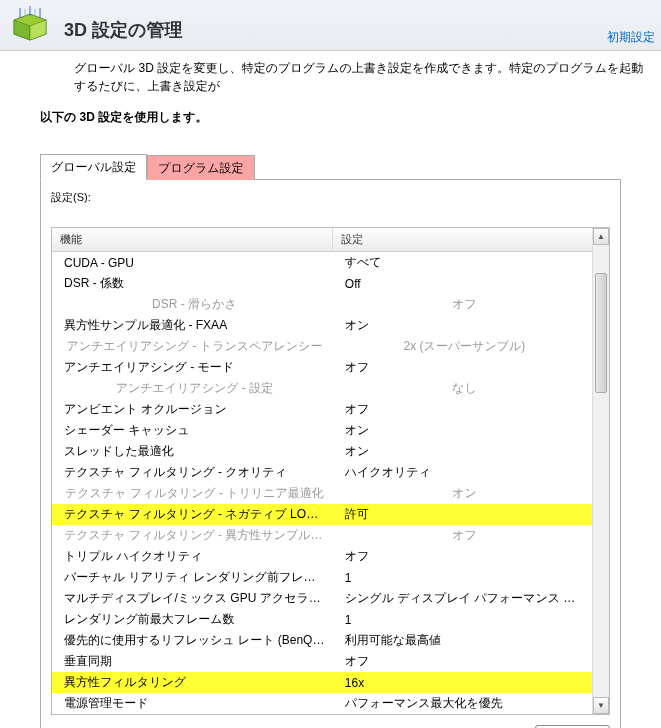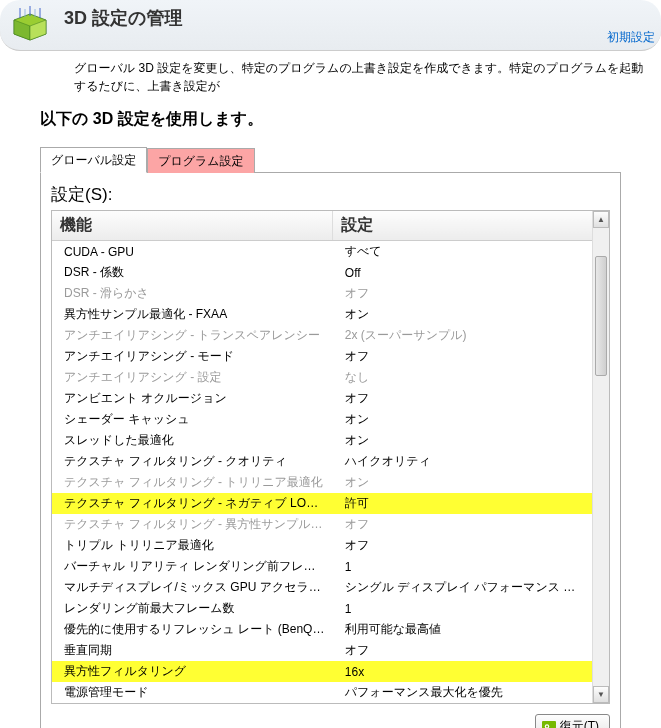--- a/index.html
+++ b/index.html
@@ -1,37 +1,37 @@
 <!DOCTYPE html>
 <html><head>
 <meta charset="utf-8">
 <style>
 * { box-sizing: border-box; margin: 0; padding: 0; }
 body { font-family: "Meiryo","MS PGothic","Yu Gothic",sans-serif; font-size: 12px; background: #fff; color: #000; width: 661px; }
-.header { background: linear-gradient(to bottom,#f0f4f8,#e8ecf0); border-bottom: 1px solid #ccc; padding: 6px 10px 8px 10px; display: flex; align-items: flex-start; position: relative; border-radius: 20px; }
+.header { background: linear-gradient(to bottom,#f0f4f8,#e8ecf0); border-bottom: 1px solid #ccc; padding: 6px 10px 8px 10px; display: flex; align-items: flex-end; position: relative; }
 .header-icon { width: 42px; height: 36px; margin-right: 12px; position: relative; }
 .header-icon svg { width: 100%; height: 100%; }
 .header-title { font-size: 18px; font-weight: bold; color: #333; }
 .header-link { position: absolute; right: 6px; bottom: 4px; color: #0066cc; font-size: 12px; }
 .desc { padding: 8px 10px 6px 56px; font-size: 12px; color: #000; line-height: 1.5; margin-left: 18px; }
 .section { padding: 8px 40px 10px 40px; }
-.section-title { font-weight: bold; font-size: 16px; margin-bottom: 16px; }
+.section-title { font-weight: bold; font-size: 12px; margin-bottom: 27px; }
 .tab-container { }
 .tabs { display: flex; align-items: flex-end; }
 .tab { border: 1px solid #aaa; border-bottom: none; padding: 4px 10px 3px 10px; background: #fca5a5; font-size: 12px; position: relative; top: 1px; margin-right: 0; }
 .tab.active { background: #fff; border-bottom: 1px solid #fff; z-index: 2; }
 .tab-body { border: 1px solid #aaa; padding: 10px 10px 12px 10px; background: #fff; }
-.settings-label { font-size: 17px; margin-bottom: 4px; }
+.settings-label { font-size: 11px; margin-bottom: 22px; }
 .table-wrap { border: 1px solid #bbb; background: #fff; display: flex; }
 .table-scroll { flex: 1; }
 table { width: 100%; border-collapse: collapse; table-layout: fixed; }
-thead th { text-align: left; font-weight: bold; background: linear-gradient(to bottom,#fdfdfd,#ececec); border-bottom: 1px solid #ccc; border-right: 1px solid #ddd; padding: 4px 8px; font-size: 16px; color: #333; }
+thead th { text-align: left; font-weight: normal; background: linear-gradient(to bottom,#fdfdfd,#ececec); border-bottom: 1px solid #ccc; border-right: 1px solid #ddd; padding: 4px 8px; font-size: 11px; color: #333; }
 thead th:last-child { border-right: none; }
 tbody td { padding: 2px 8px 2px 12px; font-size: 12px; color: #000; vertical-align: middle; height: 20px; overflow: hidden; text-overflow: ellipsis; white-space: nowrap; }
-tbody tr.disabled td { color: #9a9a9a; }
+tbody tr.disabled td { color: #9a9a9a; text-align: center; }
 tbody tr.highlight td { background: #ffff33; }
 .scrollbar { width: 17px; background: #f0f0f0; border-left: 1px solid #ddd; position: relative; }
 .sb-btn { height: 17px; background: linear-gradient(to bottom,#fdfdfd,#e0e0e0); border: 1px solid #bbb; display: flex; align-items: center; justify-content: center; font-size: 8px; color: #555; }
 .sb-track { position: absolute; top: 17px; bottom: 17px; left: 0; right: 0; background: #f0f0f0; }
 .sb-thumb { position: absolute; left: 2px; right: 2px; top: 28px; height: 120px; background: linear-gradient(to right,#e8e8e8,#cfcfcf); border: 1px solid #aaa; border-radius: 2px; }
 .sb-btn.bottom { position: absolute; bottom: 0; left: 0; right: 0; }
 .footer-btn-row { display: flex; justify-content: flex-end; margin-top: 10px; }
 .restore-btn { border: 1px solid #888; background: linear-gradient(to bottom,#fdfdfd,#e6e6e6); padding: 3px 10px 3px 6px; font-size: 12px; border-radius: 3px; display: flex; align-items: center; gap: 4px; }
 .nvidia-logo { width: 14px; height: 11px; }
 </style>
@@ -132,21 +132,21 @@
                 </tr>
                 <tr class="highlight">
                   <td>テクスチャ フィルタリング - ネガティブ LOD バイアス</td>
                   <td>許可</td>
                 </tr>
                 <tr class="disabled">
                   <td>テクスチャ フィルタリング - 異方性サンプル最適化</td>
                   <td>オフ</td>
                 </tr>
                 <tr>
-                  <td>トリプル トリリニア最適化</td>
+                  <td>トリプル ハイクオリティ</td>
                   <td>オフ</td>
                 </tr>
                 <tr>
                   <td>バーチャル リアリティ レンダリング前フレーム数</td>
                   <td>1</td>
                 </tr>
                 <tr>
                   <td>マルチディスプレイ/ミックス GPU アクセラレーション</td>
                   <td>シングル ディスプレイ パフォーマンス モード</td>
                 </tr>

